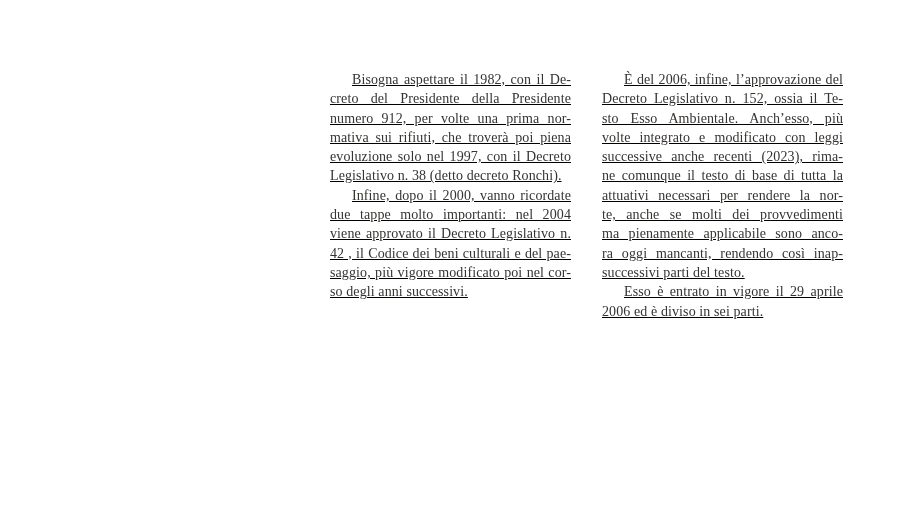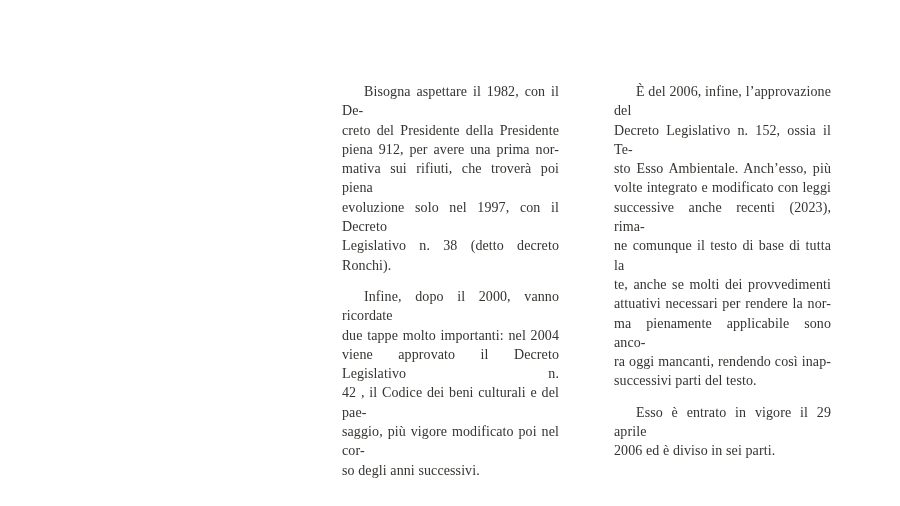--- a/index.html
+++ b/index.html
@@ -22,21 +22,21 @@
     position: absolute;
     inset: 0;
     background: var(--bg-color);
   }
   .column {
     position: absolute;
     top: 70px;
   }
   .column-left  { left: 330px; width: 241px; }
   .column-right { left: 602px; width: 241px; }
-  .para { margin: 12px; padding: 0; }
+  .para { margin: 0; padding: 0; text-decoration: underline; }
   .line {
     font-size: 14px;
     line-height: 19.3px;
     color: var(--text-color);
     text-align: justify;
     text-align-last: justify;
     white-space: normal;
     letter-spacing: 0.1px;
   }
   .line.first { text-indent: 22px; }
@@ -44,21 +44,21 @@
 </style>
 </head>
 <body>
 
 <div class="page">
 
   <div class="column column-left">
     <div class="para">
       <div class="line first">Bisogna aspettare il 1982, con il De-</div>
       <div class="line">creto del Presidente della Presidente</div>
-      <div class="line">piena 912, per avere una prima nor-</div>
+      <div class="line">numero 912, per volte una prima nor-</div>
       <div class="line">mativa sui rifiuti, che troverà poi piena</div>
       <div class="line">evoluzione solo nel 1997, con il Decreto</div>
       <div class="line last">Legislativo n. 38 (detto decreto Ronchi).</div>
     </div>
     <div class="para">
       <div class="line first">Infine, dopo il 2000, vanno ricordate</div>
       <div class="line">due tappe molto importanti: nel 2004</div>
       <div class="line">viene approvato il Decreto Legislativo n.</div>
       <div class="line">42 , il Codice dei beni culturali e del pae-</div>
       <div class="line">saggio, più vigore modificato poi nel cor-</div>
@@ -67,22 +67,22 @@
   </div>
 
   <div class="column column-right">
     <div class="para">
       <div class="line first">È del 2006, infine, l’approvazione del</div>
       <div class="line">Decreto Legislativo n. 152, ossia il Te-</div>
       <div class="line">sto Esso Ambientale. Anch’esso, più</div>
       <div class="line">volte integrato e modificato con leggi</div>
       <div class="line">successive anche recenti (2023), rima-</div>
       <div class="line">ne comunque il testo di base di tutta la</div>
+      <div class="line">attuativi necessari per rendere la nor-</div>
       <div class="line">te, anche se molti dei provvedimenti</div>
-      <div class="line">attuativi necessari per rendere la nor-</div>
       <div class="line">ma pienamente applicabile sono anco-</div>
       <div class="line">ra oggi mancanti, rendendo così inap-</div>
       <div class="line last">successivi parti del testo.</div>
     </div>
     <div class="para">
       <div class="line first">Esso è entrato in vigore il 29 aprile</div>
       <div class="line last">2006 ed è diviso in sei parti.</div>
     </div>
   </div>
 

